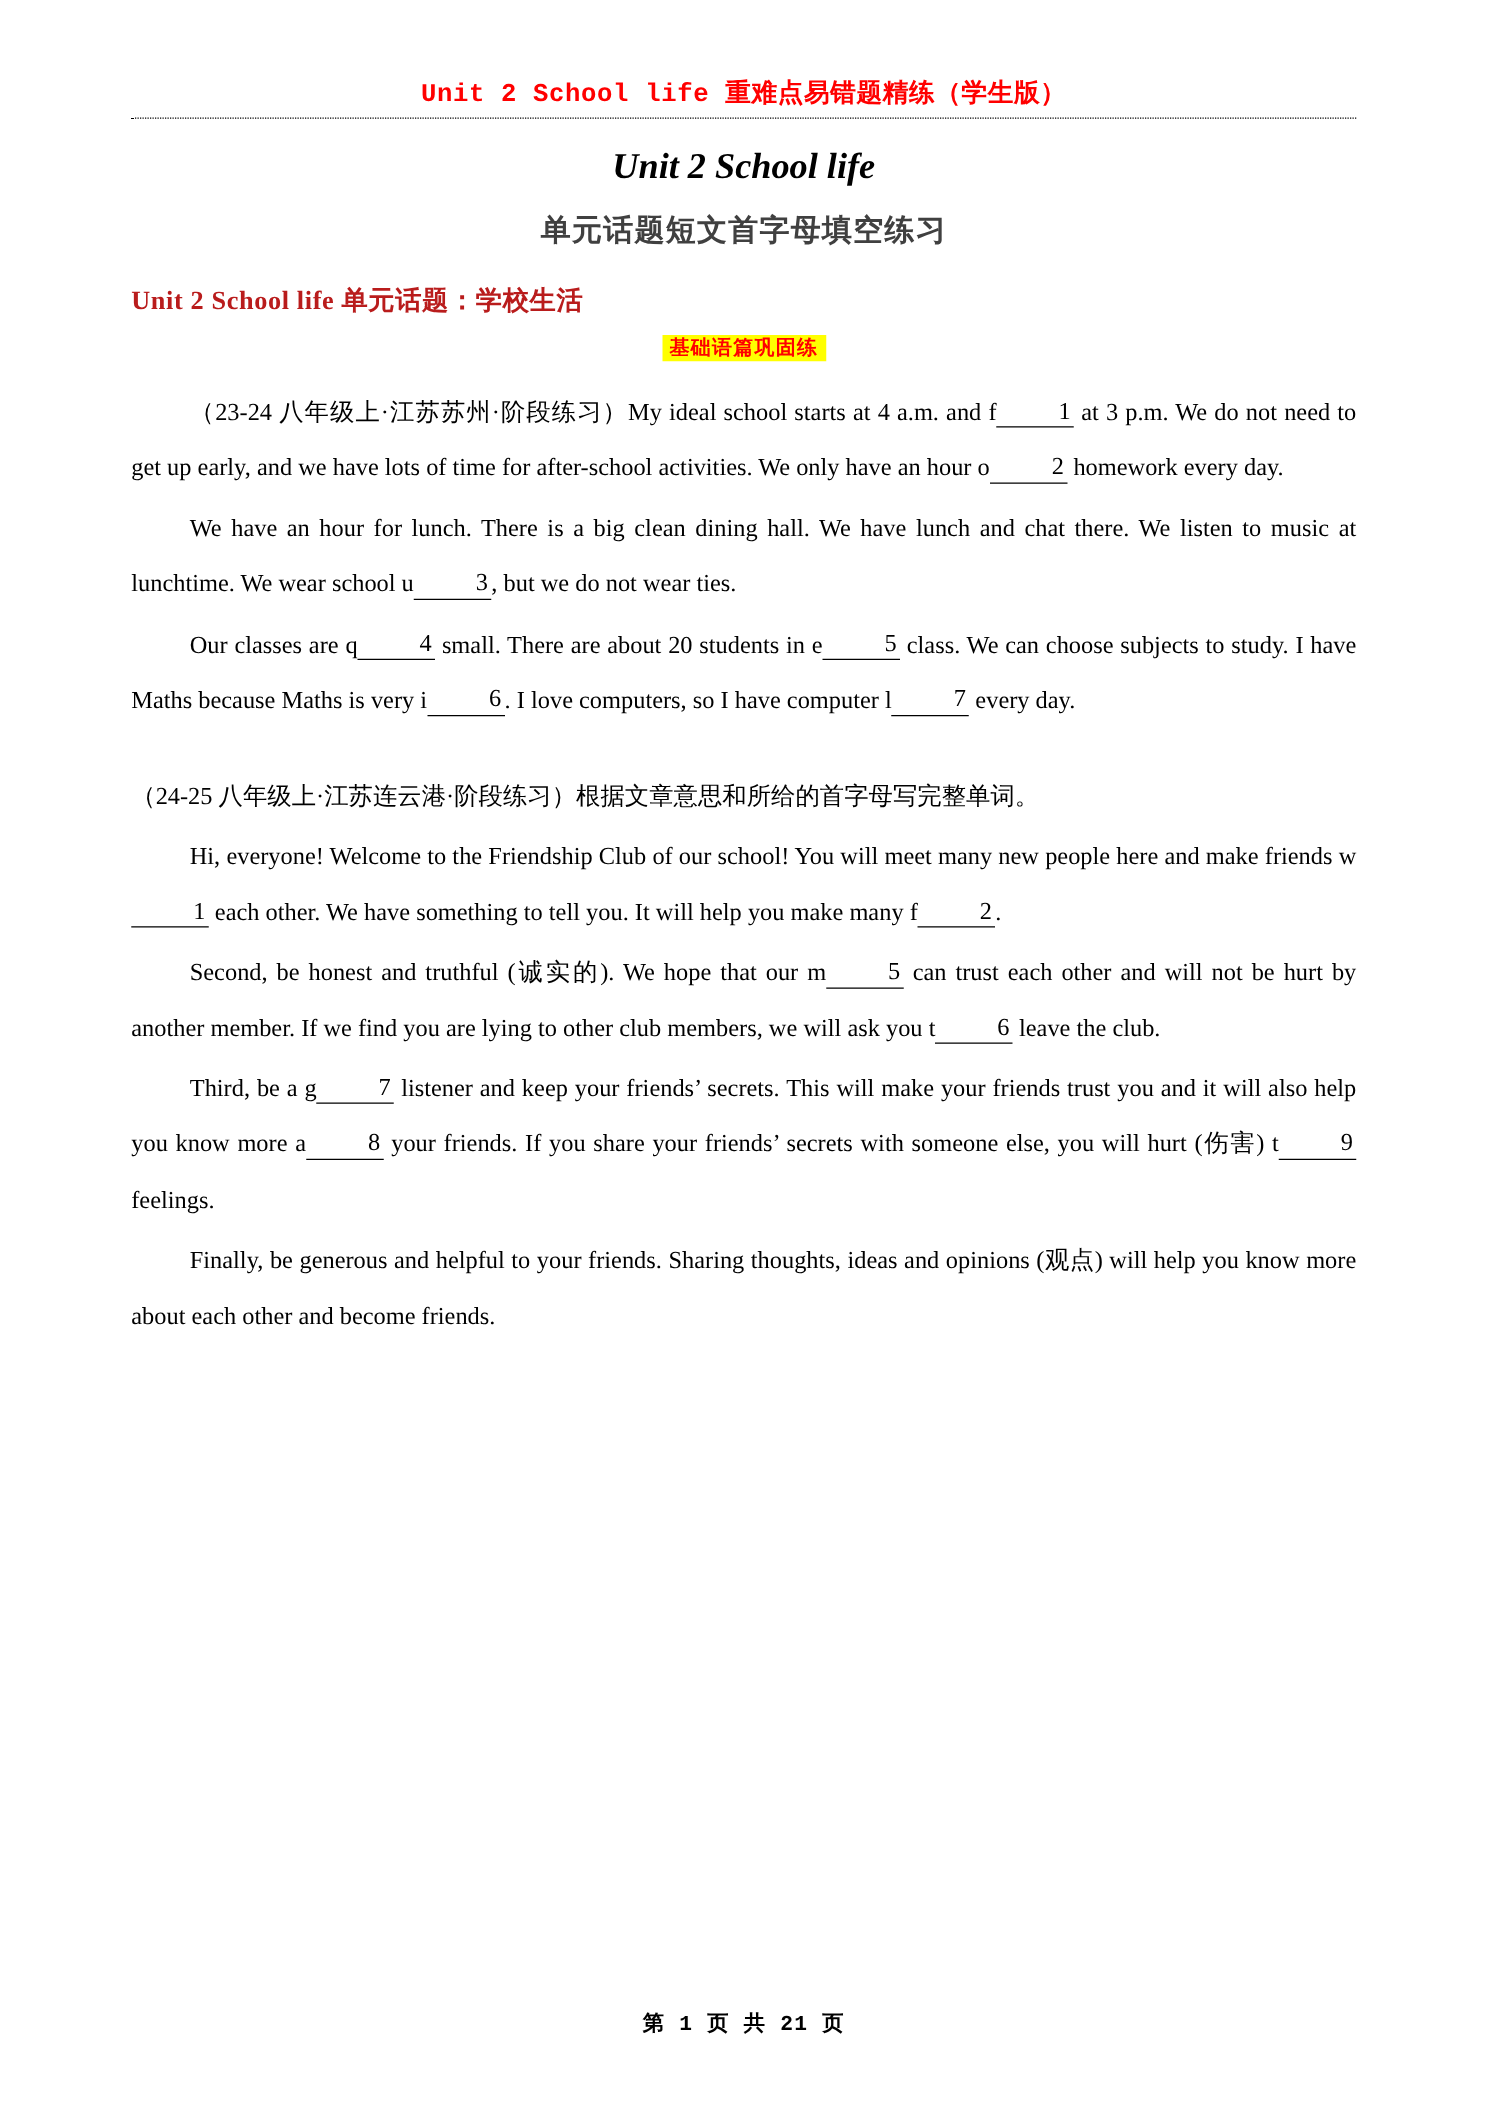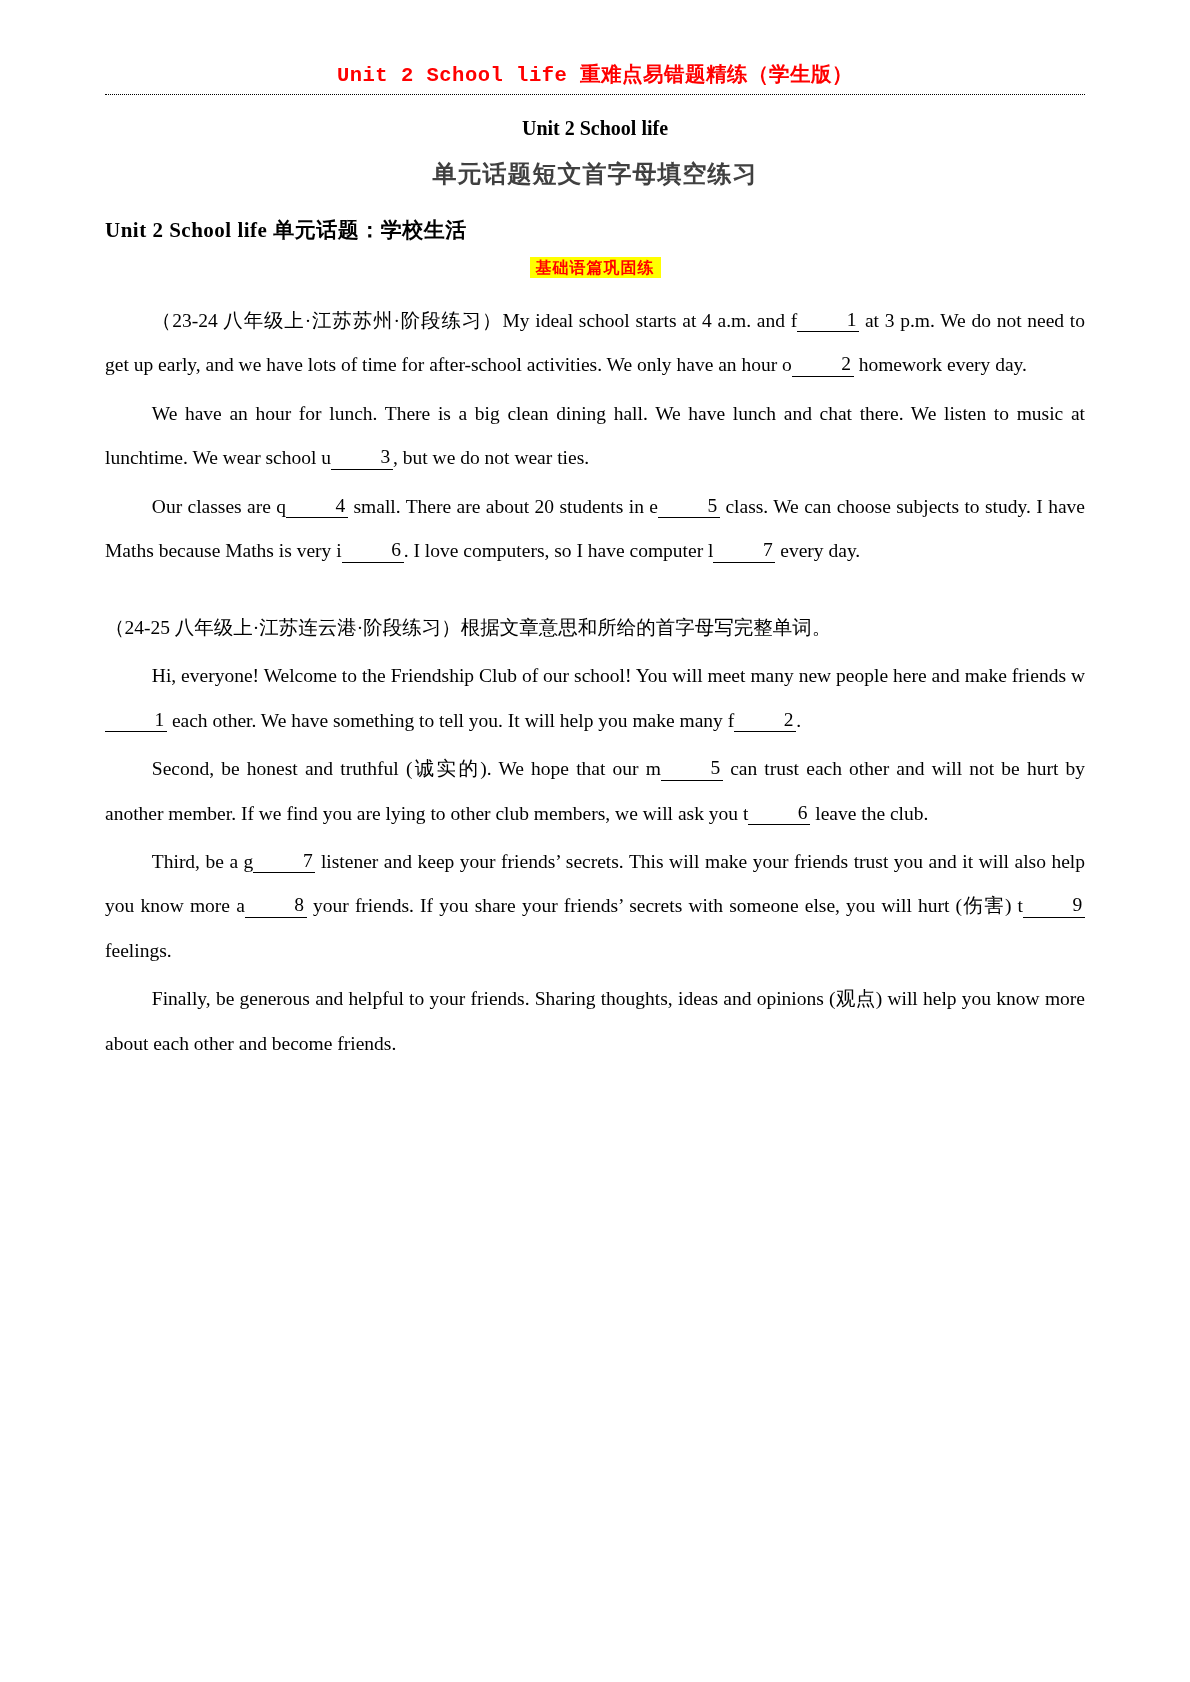--- a/index.html
+++ b/index.html
@@ -31,37 +31,38 @@
     letter-spacing: 0.5px;
     padding-bottom: 6px;
   }
   .header-rule {
     border-bottom: 1px dotted #000;
     margin: 0 0 22px 0;
     height: 0;
   }
   h1.title {
     text-align: center;
-    font-size: 20px;
+    font-size: 29px;
     font-weight: bold;
     margin: 10px 0 18px 0;
     font-family: "Liberation Serif", serif;
+    font-style: italic;
   }
   h2.subtitle {
     text-align: center;
     font-size: 24px;
     font-weight: bold;
     color: #404040;
     margin: 0 0 26px 0;
     letter-spacing: 1px;
   }
   .topic-line {
     font-size: 21px;
     font-weight: bold;
-    color: #000000;
+    color: #b91c1c;
     margin: 0 0 14px 0;
     letter-spacing: 0.5px;
   }
   .highlight-line {
     margin: 0 0 12px 0;
   }
   .hl {
     background: #ffff00;
     font-weight: bold;
     font-size: 18.5px;
@@ -170,14 +171,15 @@
 
   <p class="para indent">
     <span>Third, be a g</span><span class="blank">7</span>
     <span>listener and keep your friends’ secrets. This will make your friends trust you and it will also help you know more a</span><span class="blank">8</span>
     <span>your friends. If you share your friends’ secrets with someone else, you will hurt (伤害) t</span><span class="blank">9</span>
     <span>feelings.</span>
   </p>
 
   <p class="para indent">Finally, be generous and helpful to your friends. Sharing thoughts, ideas and opinions (观点) will help you know more about each other and become friends.</p>
 
+  <div class="footer">第 1 页 共 21 页</div>
 
 </div>
 
 </body></html>

